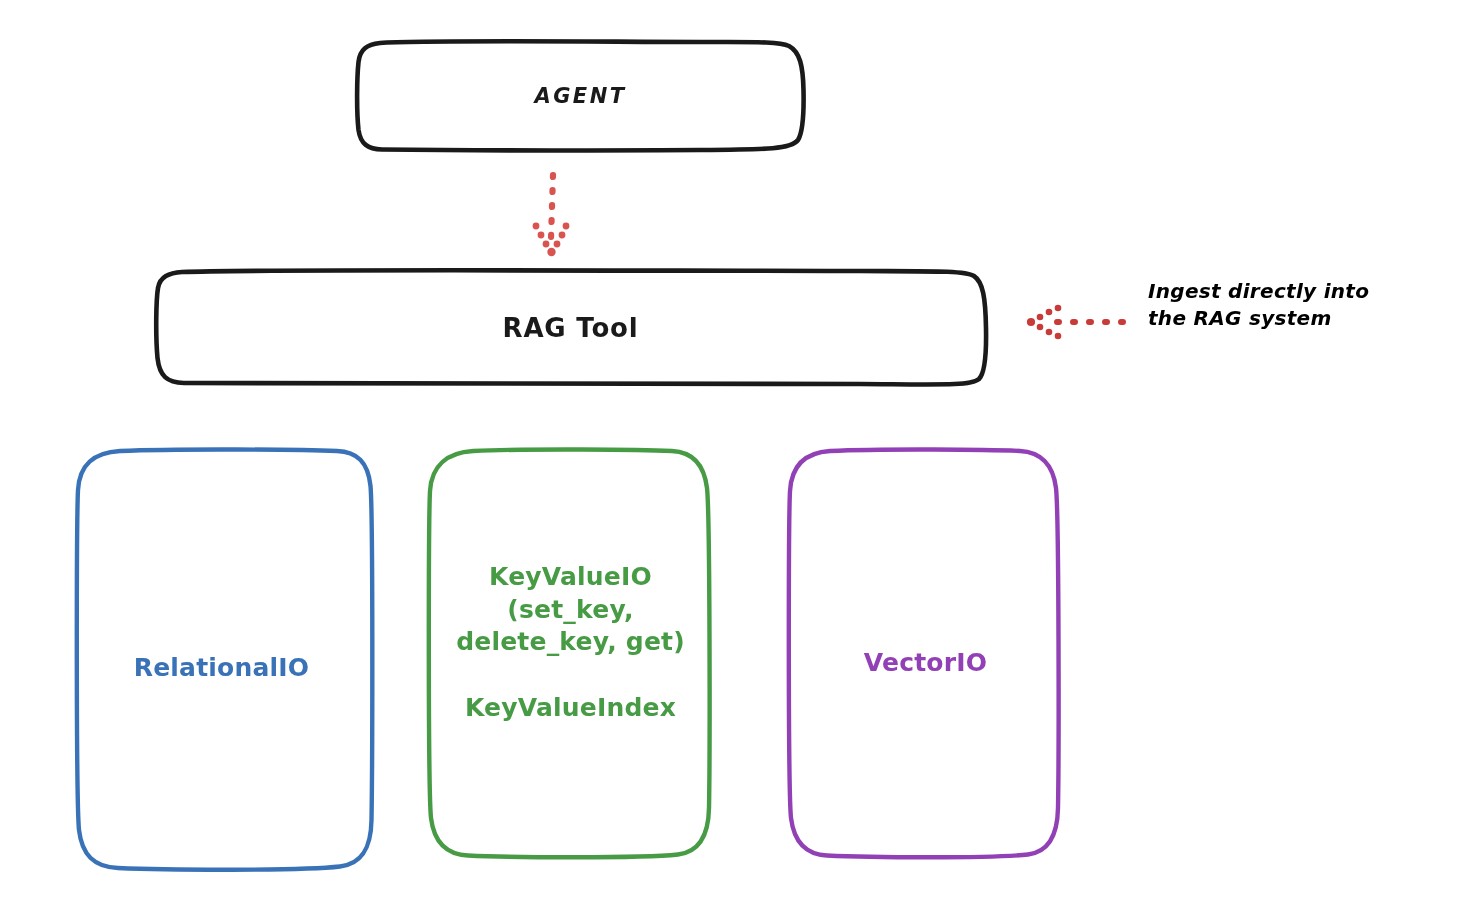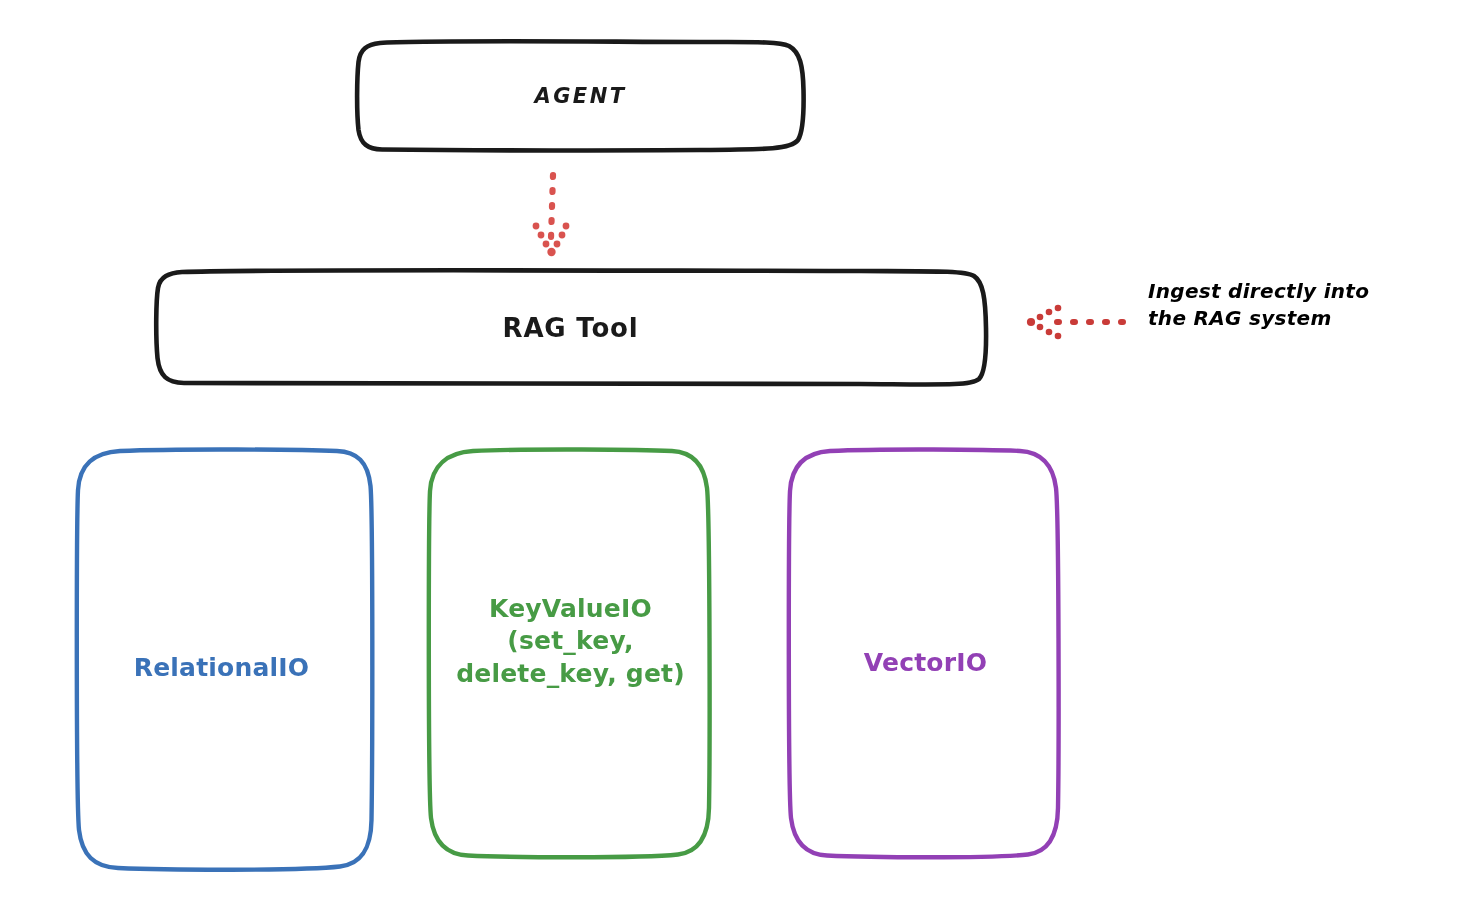--- a/index.html
+++ b/index.html
@@ -245,20 +245,21 @@
 </div>
 
 <div class="node" id="node-vectorio">
   <div class="io-secondary">RelationalIO</div>
 </div>
 
 <div class="node" id="node-keyvalueio">
   <div class="io-primary">KeyValueIO
 (set_key,
 delete_key, get)</div>
+  <div class="io-secondary">KeyValueIndex</div>
 </div>
 
 <div class="node" id="node-relationalio">
   <div class="io-secondary">VectorIO</div>
 </div>
 
 <div id="annotation-ingest">
   <div class="ann-line">Ingest directly into
 the RAG system</div>
 </div>

